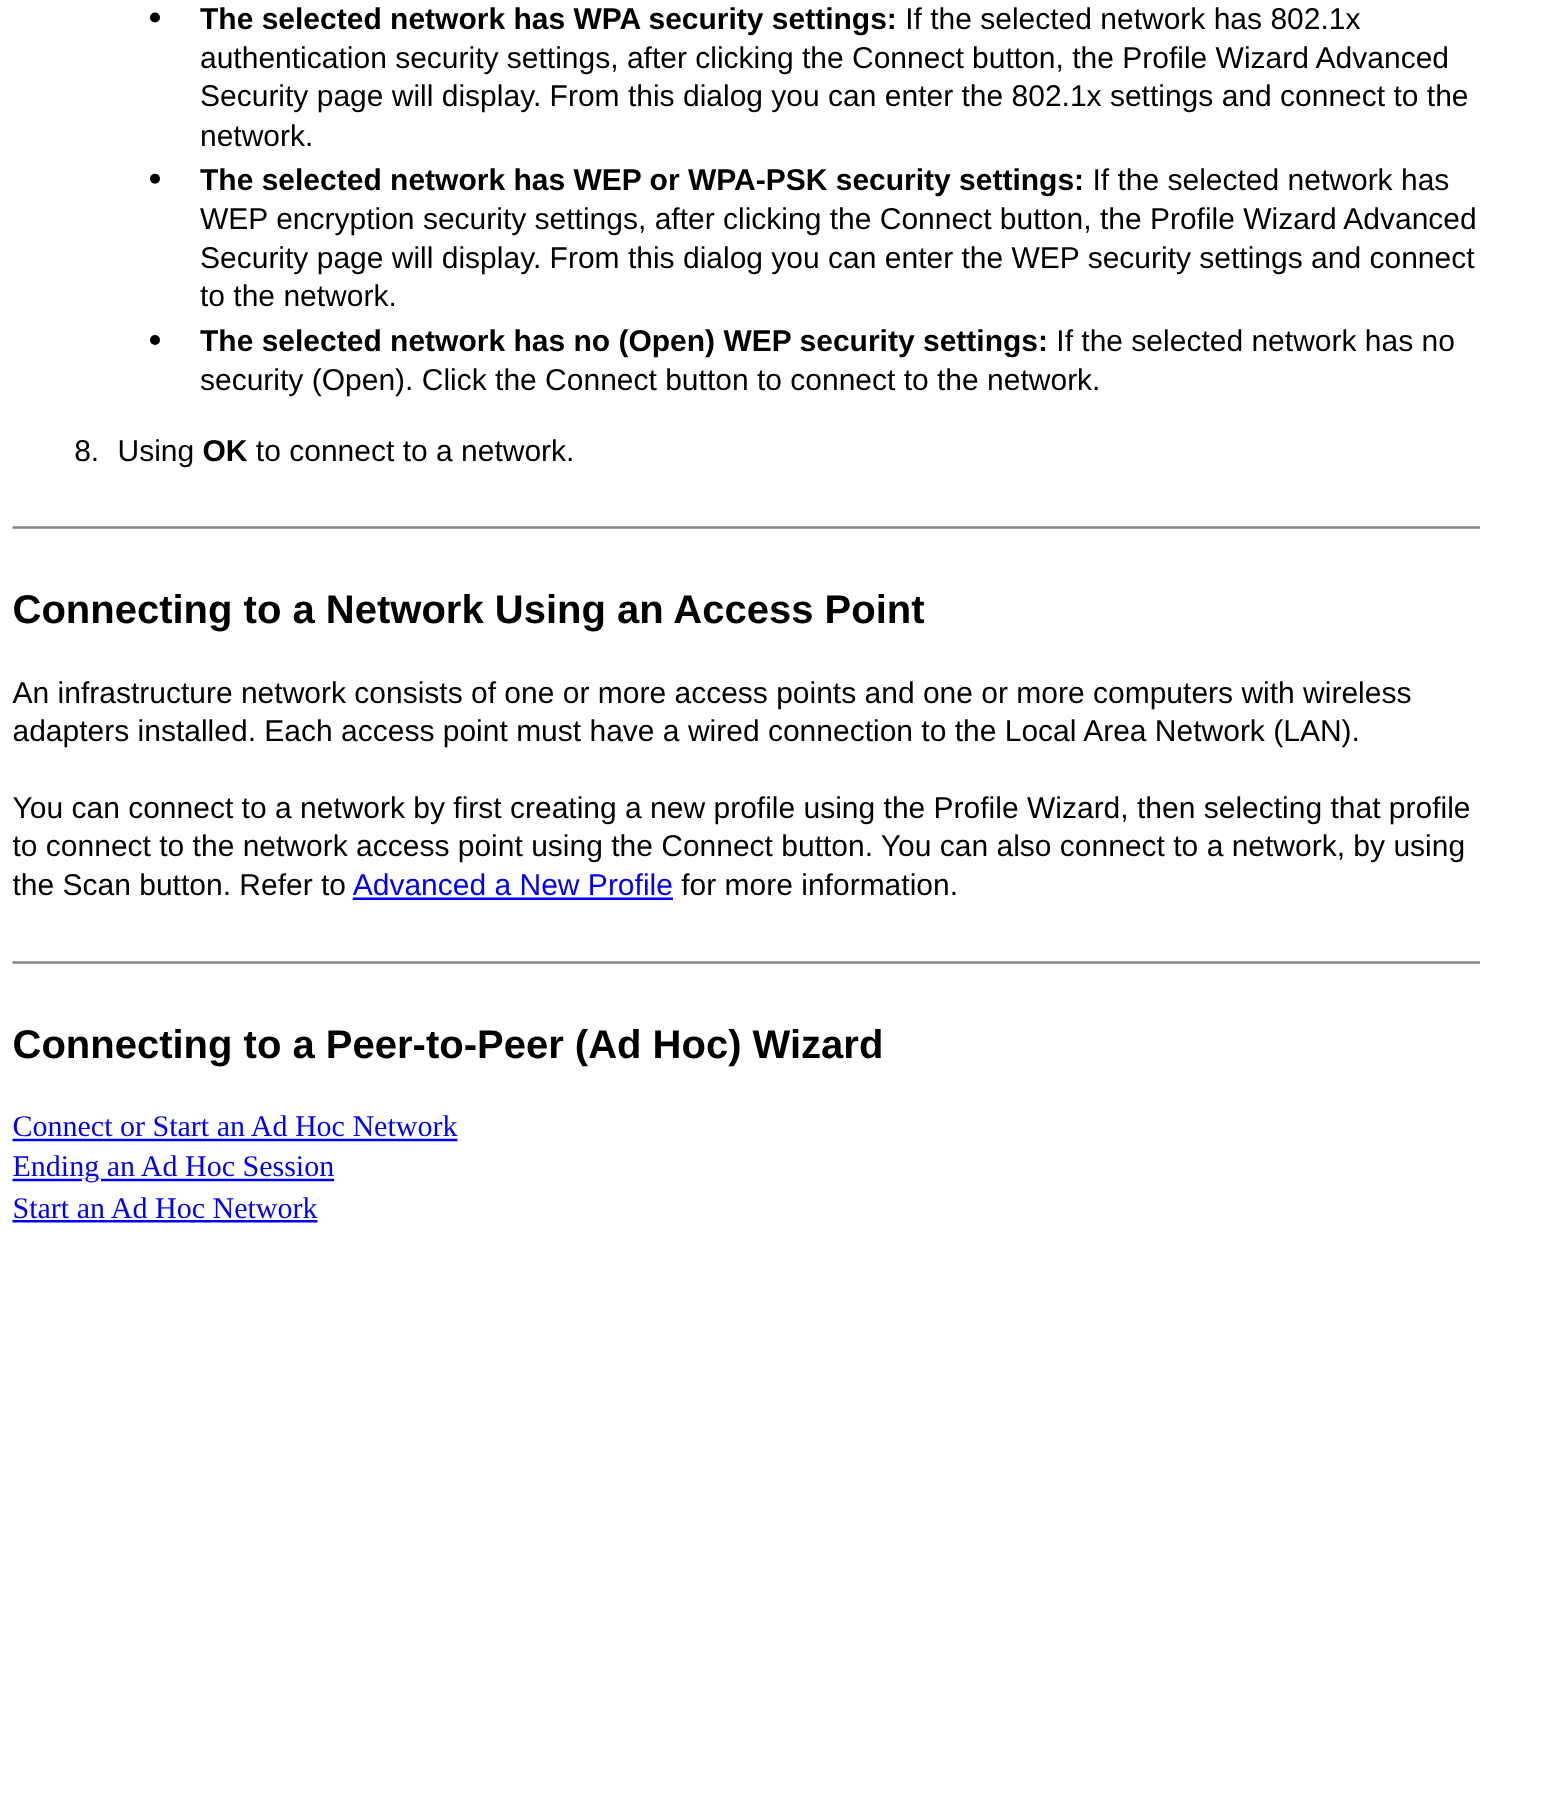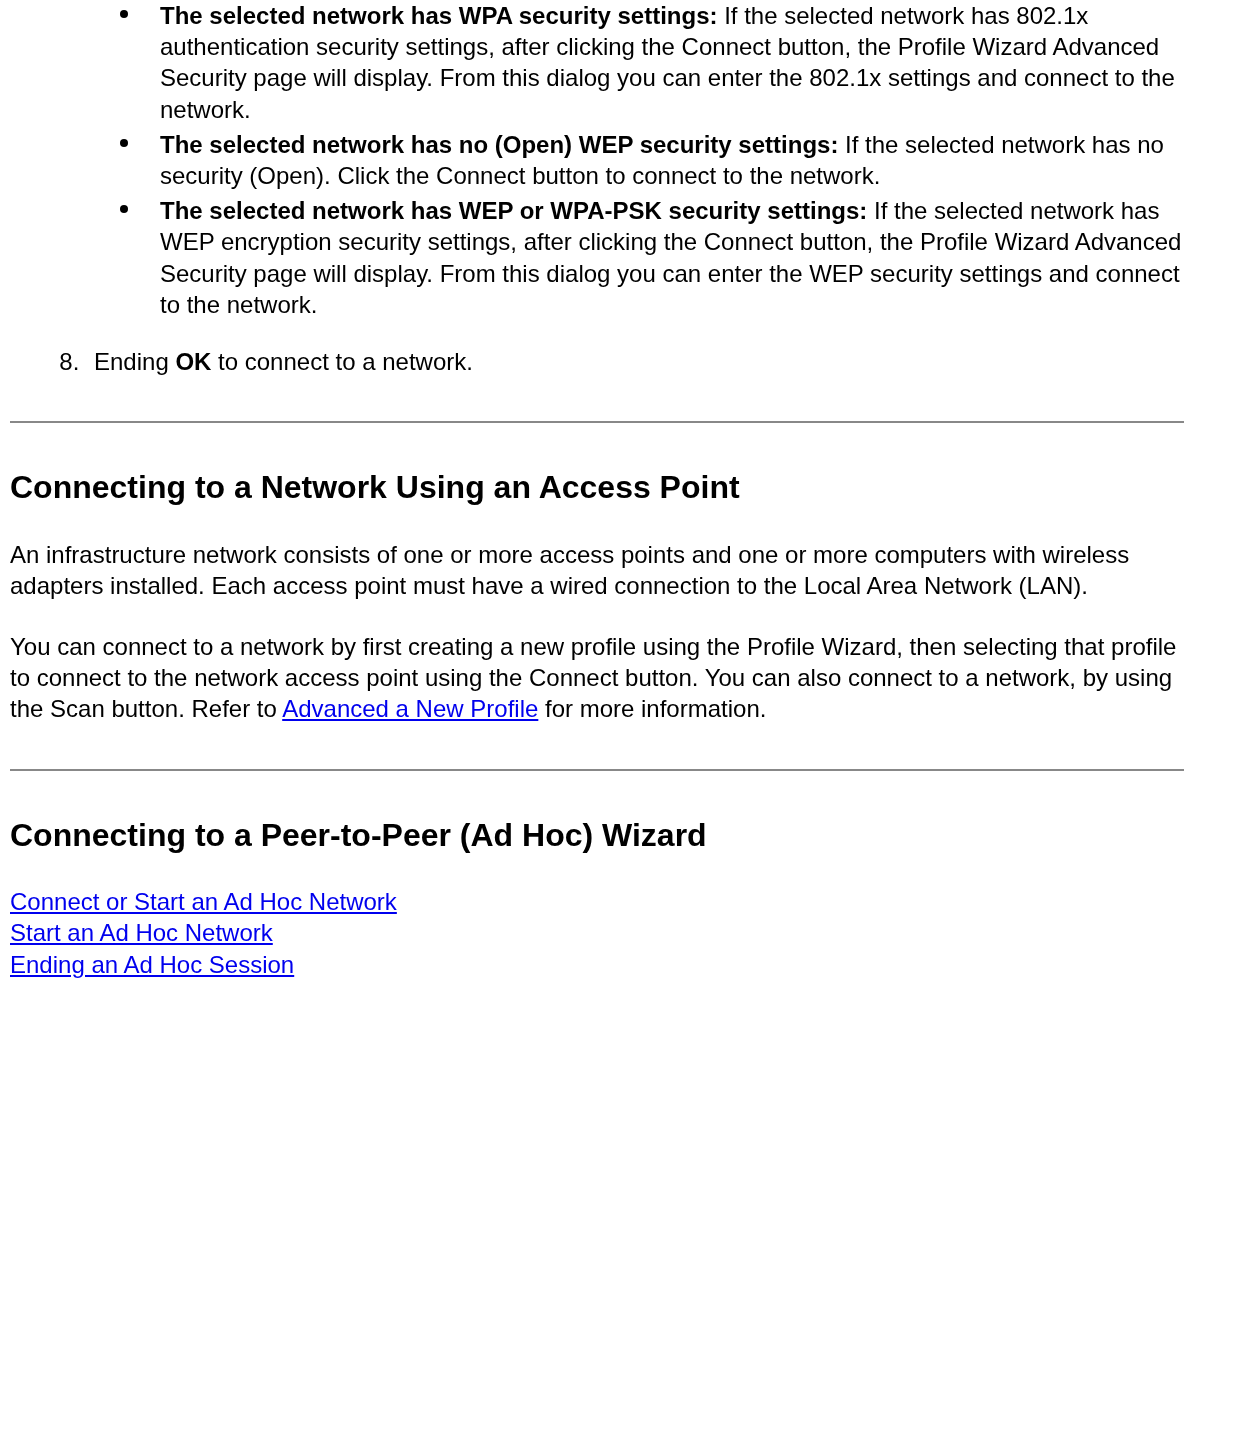--- a/index.html
+++ b/index.html
@@ -55,65 +55,66 @@
   }
   p.body {
     margin: 0 0 30px 0;
   }
   a.link {
     color: #0000ee;
     text-decoration: underline;
   }
   .linklist a.link {
     display: inline;
+    font-family: Liberation Serif, serif;
   }
   .linklist div {
     margin: 0;
     line-height: 1.3;
   }
 </style>
 </head>
 <body>
 
 <div class="page">
 
   <ul class="bullets">
     <li>
       <span class="dot"></span>
       <span class="bold">The selected network has WPA security settings:</span><span> If the selected network has 802.1x authentication security settings, after clicking the Connect button, the Profile Wizard Advanced Security page will display. From this dialog you can enter the 802.1x settings and connect to the network.</span>
     </li>
     <li>
       <span class="dot"></span>
-      <span class="bold">The selected network has no (Open) WEP security settings: </span><span> If the selected network has no security (Open). Click the Connect button to connect to the network.</span>
+      <span class="bold">The selected network has WEP or WPA-PSK security settings:</span><span> If the selected network has WEP encryption security settings, after clicking the Connect button, the Profile Wizard Advanced Security page will display. From this dialog you can enter the WEP security settings and connect to the network.</span>
     </li>
     <li>
       <span class="dot"></span>
-      <span class="bold">The selected network has WEP or WPA-PSK security settings:</span><span> If the selected network has WEP encryption security settings, after clicking the Connect button, the Profile Wizard Advanced Security page will display. From this dialog you can enter the WEP security settings and connect to the network.</span>
+      <span class="bold">The selected network has no (Open) WEP security settings: </span><span> If the selected network has no security (Open). Click the Connect button to connect to the network.</span>
     </li>
   </ul>
 
   <ol class="step8" start="8">
     <li>
-      <span>Ending </span><span class="bold">OK</span><span> to connect to a network.</span>
+      <span>Using </span><span class="bold">OK</span><span> to connect to a network.</span>
     </li>
   </ol>
 
   <hr class="sep">
 
   <h2 class="section-heading">Connecting to a Network Using an Access Point</h2>
 
   <p class="body">An infrastructure network consists of one or more access points and one or more computers with wireless adapters installed. Each access point must have a wired connection to the Local Area Network (LAN).</p>
 
   <p class="body">
     <span>You can connect to a network by first creating a new profile using the Profile Wizard, then selecting that profile to connect to the network access point using the Connect button. You can also connect to a network, by using the Scan button. Refer to </span><a href="#" class="link">Advanced a New Profile</a><span> for more information.</span>
   </p>
 
   <hr class="sep">
 
   <h2 class="section-heading">Connecting to a Peer-to-Peer (Ad Hoc) Wizard</h2>
 
   <div class="linklist">
     <div><a href="#" class="link">Connect or Start an Ad Hoc Network</a></div>
+    <div><a href="#" class="link">Ending an Ad Hoc Session</a></div>
     <div><a href="#" class="link">Start an Ad Hoc Network</a></div>
-    <div><a href="#" class="link">Ending an Ad Hoc Session</a></div>
   </div>
 
 </div>
 
 </body></html>

